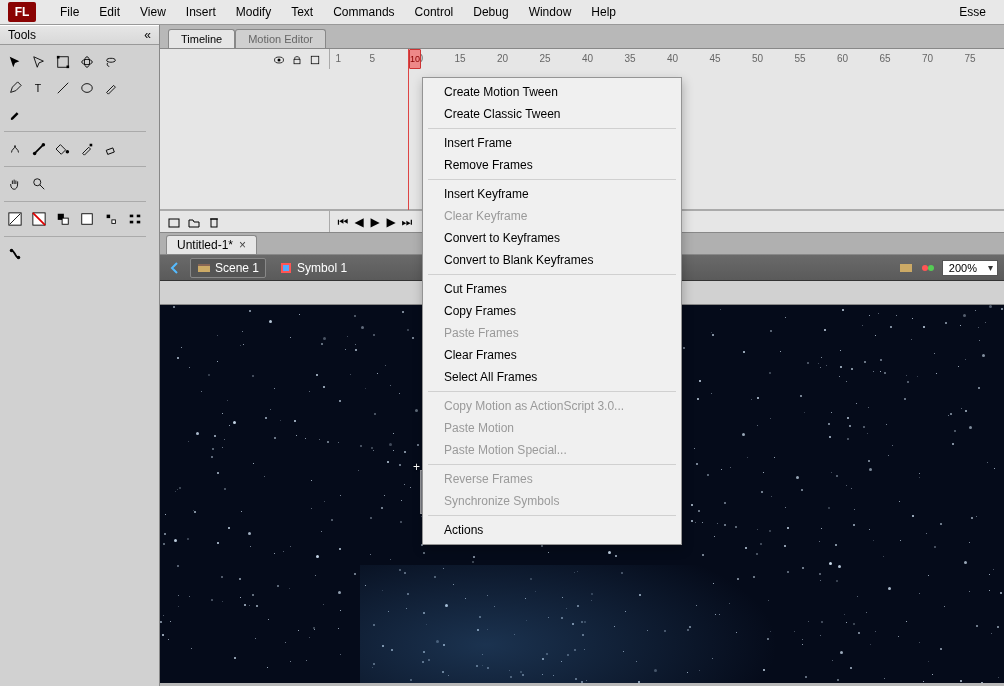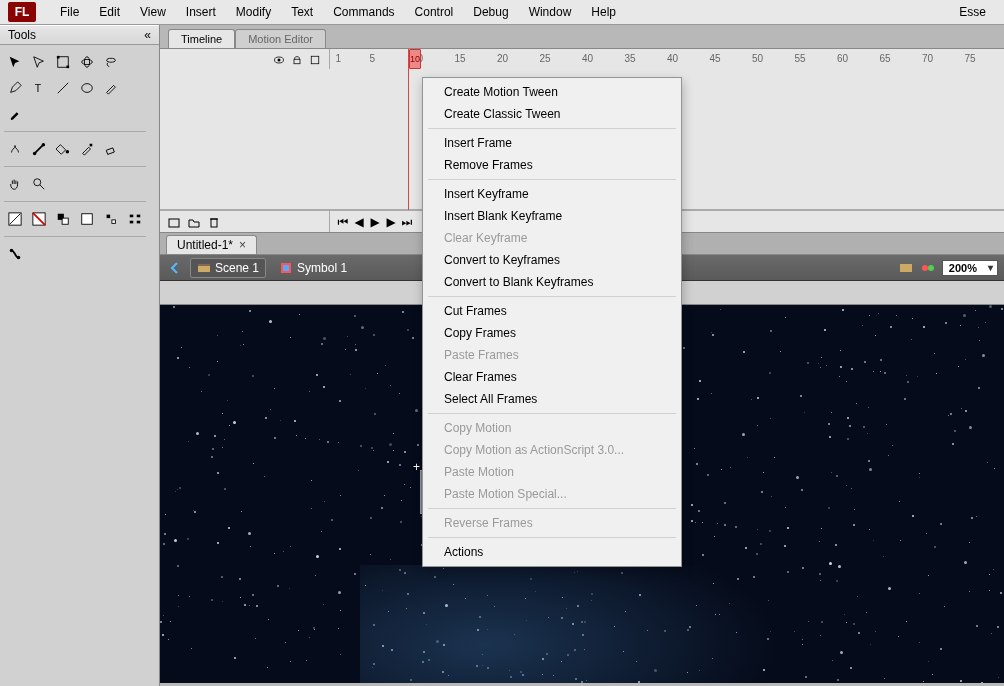--- a/index.html
+++ b/index.html
@@ -53,21 +53,21 @@
 .frames-footer .btn { width:14px;height:14px; display:flex;align-items:center;justify-content:center;}
 
 .doc-tabbar { background:#b0b0b0; height:22px; display:flex; align-items:flex-end; padding-left:6px; border-bottom:1px solid #888;}
 .doc-tab { background:#e6e6e6; border:1px solid #888; border-bottom:none; padding:2px 10px; border-radius:3px 3px 0 0; font-size:11px; display:flex; gap:6px; align-items:center;}
 .doc-close { color:#444; }
 
 .edit-bar { background: linear-gradient(#6a6a6a,#5a5a5a); height: 26px; display:flex; align-items:center; padding:0 6px; gap:6px; border-bottom:1px solid #333;}
 .back-arrow { width:18px;height:18px; display:flex;align-items:center;justify-content:center;}
 .scene-chip { display:flex; align-items:center; gap:4px; color:#fff; padding:2px 6px; border:1px solid #888; border-radius:2px; background:#555;}
 .scene-chip svg { width:14px;height:14px;}
-.edit-right { margin-left:auto; display:flex; align-items:center; gap:6px;font-weight:bold;}
+.edit-right { margin-left:auto; display:flex; align-items:center; gap:6px;}
 .zoom-box { background:#fff; border:1px solid #555; padding:1px 20px 1px 6px; font-size:11px; position:relative;}
 .zoom-box::after { content:"▾"; position:absolute; right:4px; top:1px; font-size:10px; color:#333;}
 .grey-bar { background:#d1d1d1; height:24px; border-bottom:1px solid #888;}
 
 .stage-area { position: relative; height: 378px; background: #666; overflow:hidden;}
 .stage-bg { position:absolute; inset:0; background:#050b1a; }
 .star { position:absolute; width:2px; height:2px; background:#cde; border-radius:50%; }
 .star.b { width:1px; height:1px; opacity:.7;}
 .star.c { width:3px; height:3px; opacity:.9;}
 .glow { position:absolute; left:200px; top:260px; width:420px; height:200px; background: radial-gradient(ellipse at 30% 40%, rgba(60,110,160,.4) 0%, rgba(10,20,40,0) 70%); }
@@ -962,32 +962,31 @@
 </div>
 
 <div class="context-menu" id="ctx">
     <div class="cm-item">Create Motion Tween</div>
     <div class="cm-item">Create Classic Tween</div>
     <div class="cm-sep"></div>
     <div class="cm-item">Insert Frame</div>
     <div class="cm-item">Remove Frames</div>
     <div class="cm-sep"></div>
     <div class="cm-item">Insert Keyframe</div>
-    <div class="cm-item">Insert Blank Keyframe</div>
     <div class="cm-item disabled">Clear Keyframe</div>
     <div class="cm-item">Convert to Keyframes</div>
     <div class="cm-item">Convert to Blank Keyframes</div>
     <div class="cm-sep"></div>
     <div class="cm-item">Cut Frames</div>
     <div class="cm-item">Copy Frames</div>
     <div class="cm-item disabled">Paste Frames</div>
     <div class="cm-item">Clear Frames</div>
     <div class="cm-item">Select All Frames</div>
     <div class="cm-sep"></div>
-    <div class="cm-item disabled">Copy Motion</div>
     <div class="cm-item disabled">Copy Motion as ActionScript 3.0...</div>
     <div class="cm-item disabled">Paste Motion</div>
     <div class="cm-item disabled">Paste Motion Special...</div>
     <div class="cm-sep"></div>
     <div class="cm-item disabled">Reverse Frames</div>
+    <div class="cm-item disabled">Synchronize Symbols</div>
     <div class="cm-sep"></div>
     <div class="cm-item">Actions</div>
   </div>
 
 </body></html>

